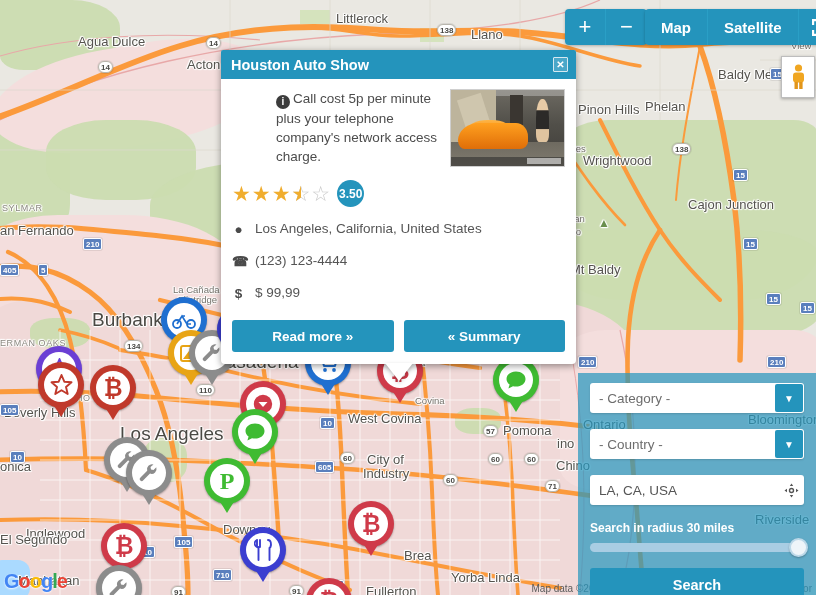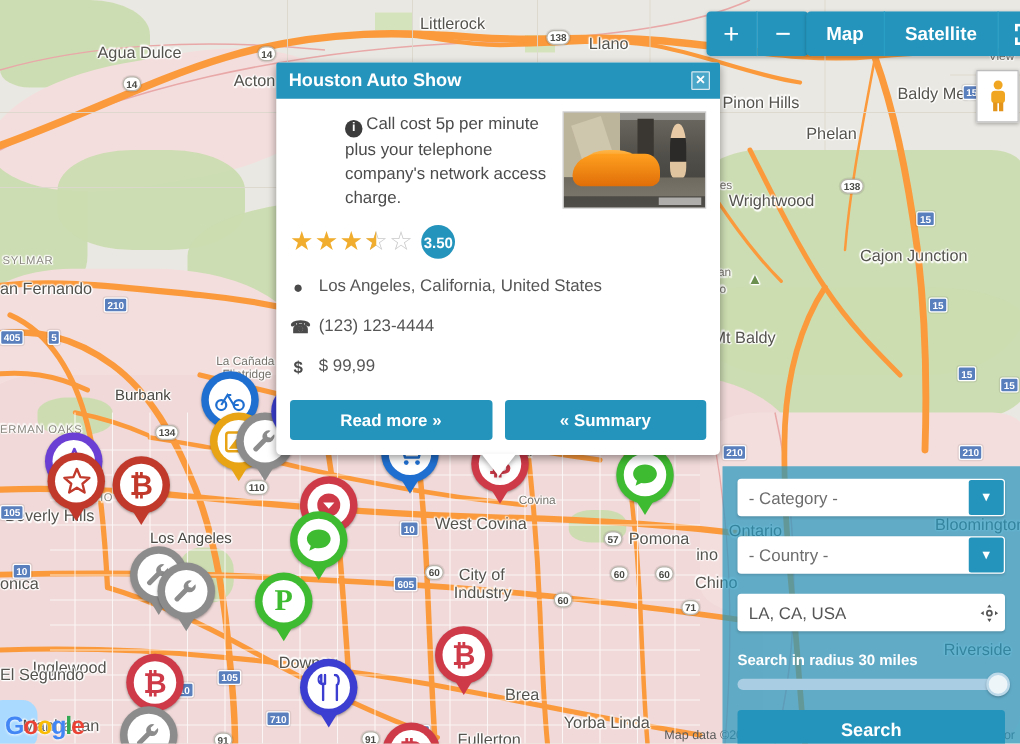--- a/index.html
+++ b/index.html
@@ -59,21 +59,21 @@
   .maplabel {
     position: absolute;
     color: #5f5c55;
     font-size: 11px;
     white-space: nowrap;
     text-shadow: 1px 0 1px #fff, -1px 0 1px #fff, 0 1px 1px #fff, 0 -1px 1px #fff,
                  1px 1px 1px #fff, -1px -1px 1px #fff;
     pointer-events: none;
   }
   .maplabel.big {
-    font-size: 12px;
+    font-size: 19px;
     color: #4a4843;
   }
   .maplabel.med { font-size: 13px; color: #55534e; }
   .maplabel.small { font-size: 9.5px; color: #76736c; }
   .maplabel.caps { font-size: 9px; letter-spacing: .6px; color: #8a877f; }
   .maplabel.park { color: #6a8f4e; }
 
   
   .marker {
     position: absolute;
@@ -504,21 +504,21 @@
           <path d="M 760 60 H 816"></path>
       </g>
     </svg>
 
     <div id="map-labels">
         <div class="maplabel med" style="left: 78px; top: 34px;">Agua Dulce</div>
         <div class="maplabel med" style="left: 187px; top: 57px;">Acton</div>
         <div class="maplabel med" style="left: 336px; top: 11px;">Littlerock</div>
         <div class="maplabel med" style="left: 471px; top: 27px;">Llano</div>
         <div class="maplabel med" style="left: 718px; top: 67px;">Baldy Mesa</div>
-        <div class="maplabel med" style="left: 578px; top: 74px;">Pinon Hills</div>
+        <div class="maplabel med" style="left: 578px; top: 102px;">Pinon Hills</div>
         <div class="maplabel med" style="left: 645px; top: 99px;">Phelan</div>
         <div class="maplabel med" style="left: 583px; top: 153px;">Wrightwood</div>
         <div class="maplabel med" style="left: 688px; top: 197px;">Cajon Junction</div>
         <div class="maplabel med" style="left: 570px; top: 262px;">Mt Baldy</div>
         <div class="maplabel caps" style="left: 2px; top: 203px;">SYLMAR</div>
         <div class="maplabel med" style="left: 0px; top: 223px;">an Fernando</div>
         <div class="maplabel small" style="left: 173px; top: 284px;">La Cañada</div>
         <div class="maplabel small" style="left: 178px; top: 294px;">Flintridge</div>
         <div class="maplabel big" style="left: 92px; top: 309px;">Burbank</div>
         <div class="maplabel big" style="left: 213px; top: 351px;">Pasadena</div>

